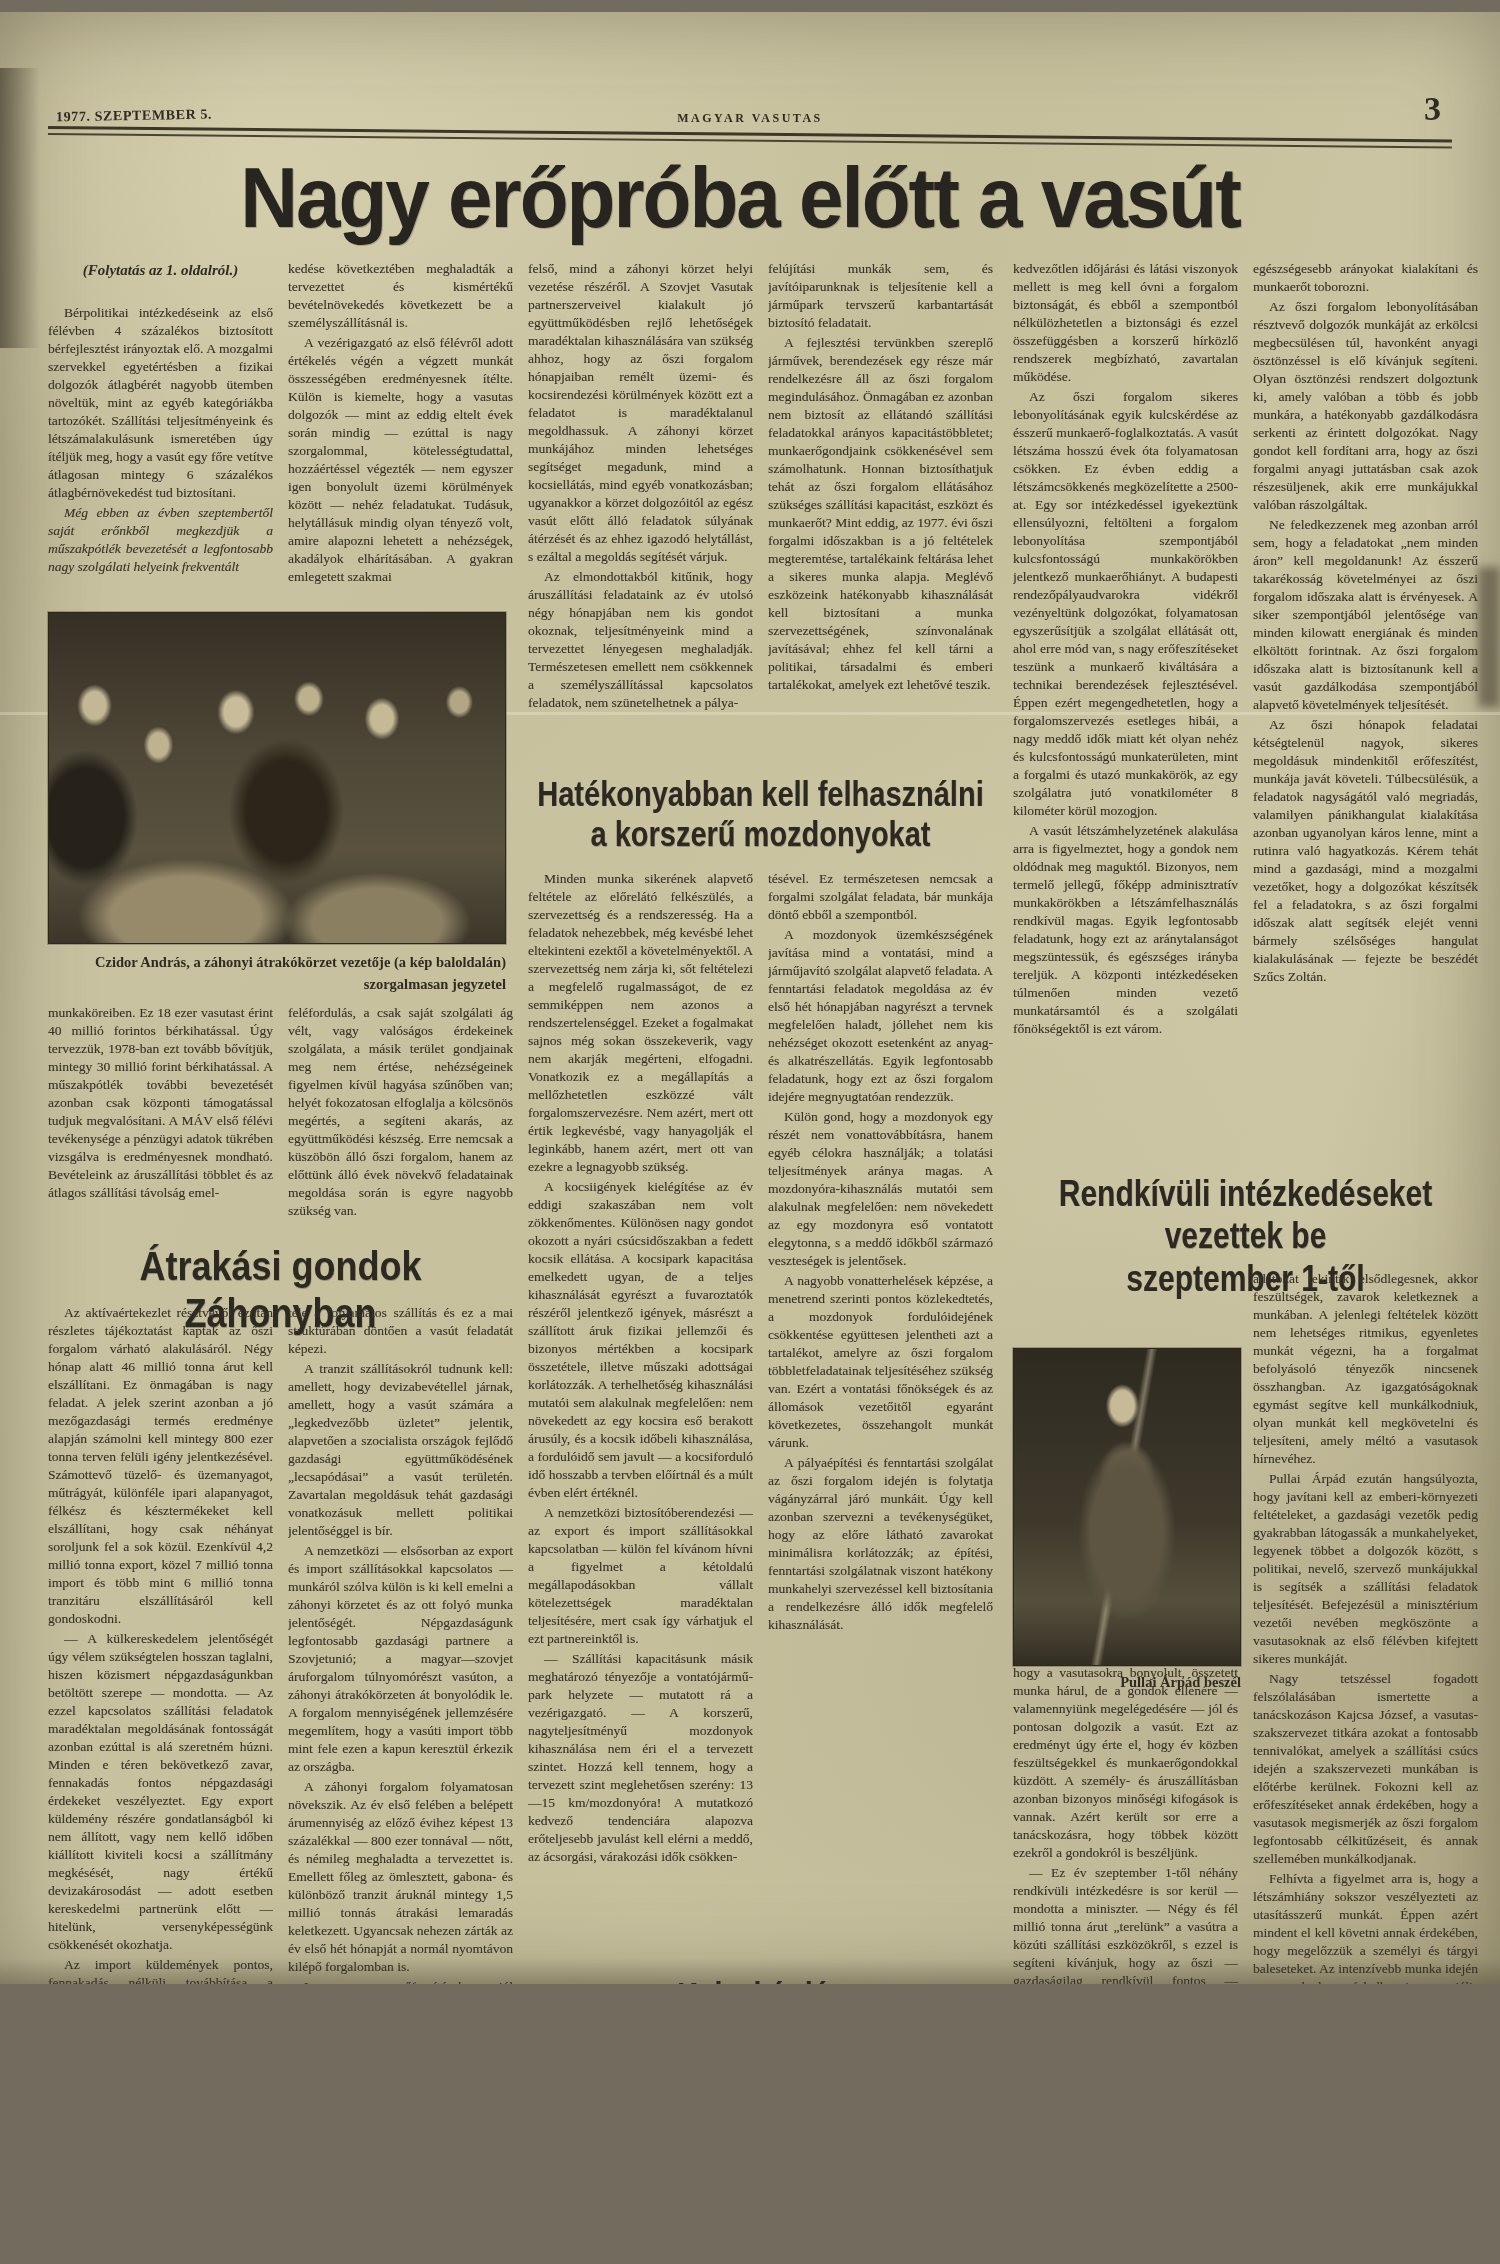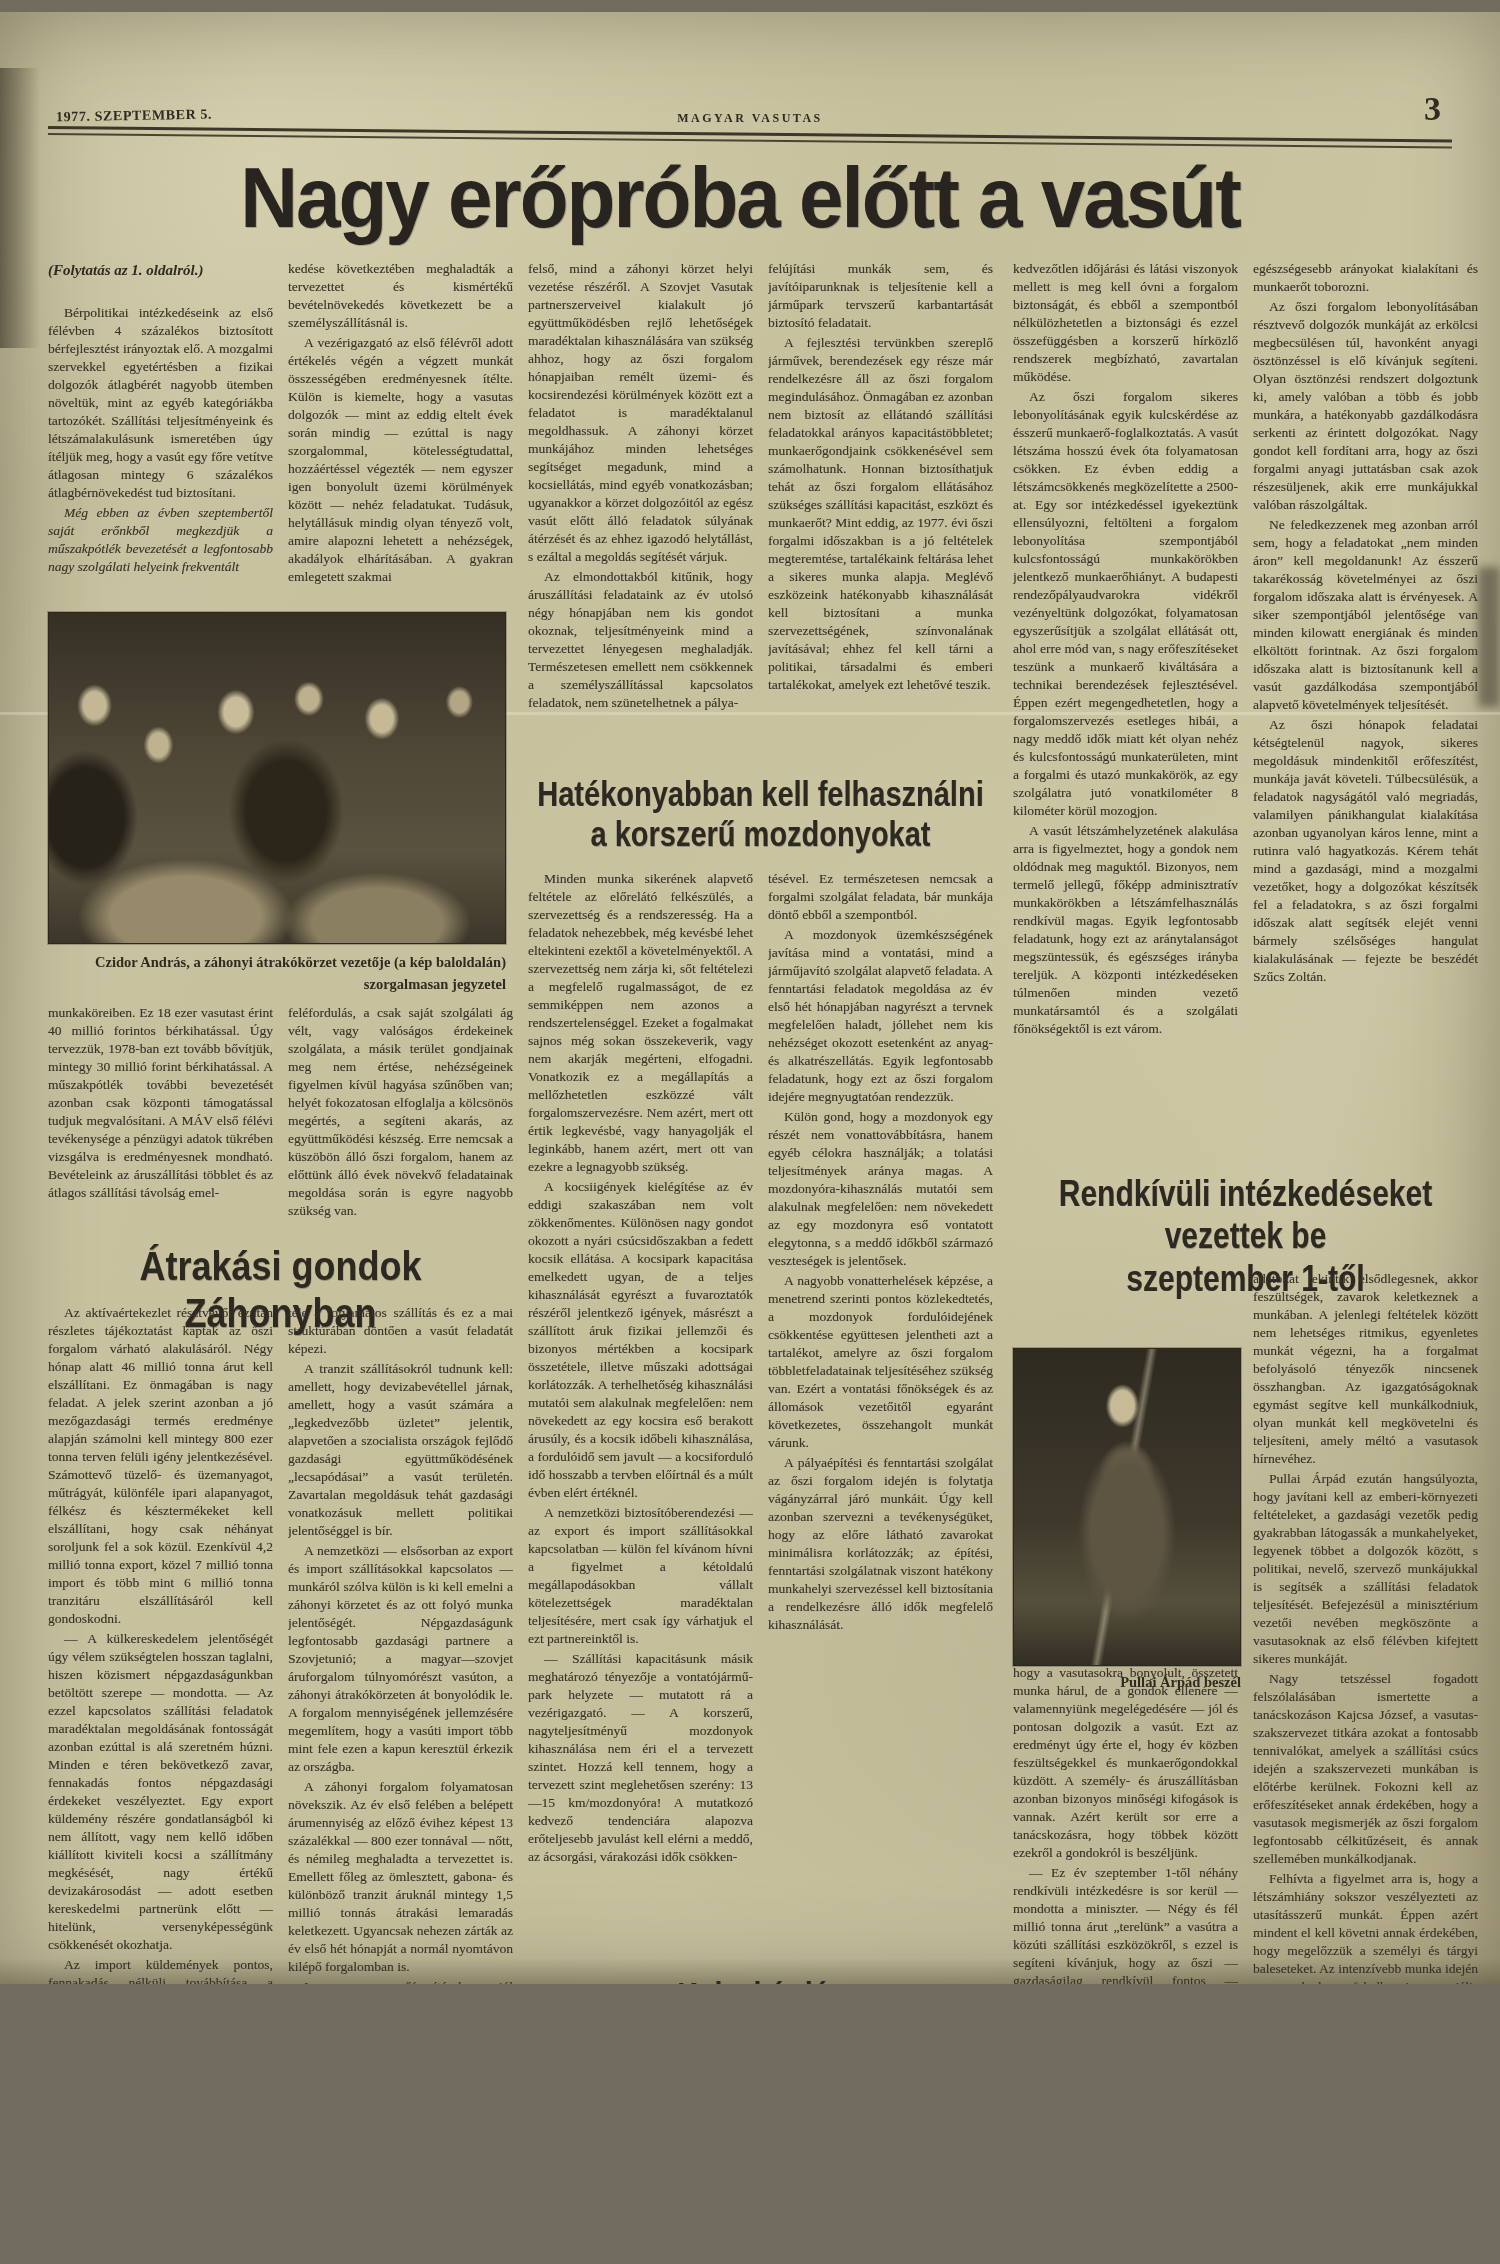--- a/index.html
+++ b/index.html
@@ -17,21 +17,21 @@
   .art-rs{right:0;top:555px;width:22px;height:140px;background:rgba(40,34,24,.45);filter:blur(4px)}
   .art-bl{left:0;bottom:0;width:100%;height:26px;background:linear-gradient(to top,rgba(52,45,30,.28),transparent)}
   .crease{left:0;top:700px;width:100%;height:3px;background:rgba(255,252,235,.26)}
   .hdr-date{position:absolute;left:56px;top:96px;font-weight:bold;font-size:14px;letter-spacing:.6px;transform:rotate(-1deg);color:#2f2a22}
   .hdr-mast{position:absolute;left:600px;top:99px;width:300px;text-align:center;font-weight:bold;font-size:12px;letter-spacing:2.5px;color:#2f2a22}
   .hdr-page{position:absolute;left:1424px;top:78px;font-weight:bold;font-size:34px;color:#2f2a22}
   .rule{position:absolute;left:48px;top:114px;width:1404px;height:9px;border-top:3px solid #3c362b;border-bottom:2px solid #4a4334;transform:rotate(.55deg);transform-origin:left center}
   .headline{position:absolute;left:130px;top:138px;width:1220px;text-align:center;
     font-family:"Liberation Sans",sans-serif;font-weight:bold;font-size:80px;letter-spacing:-2px;
     color:#282420;transform:scaleY(1.06);transform-origin:top center;text-shadow:1px 1px 0 rgba(40,36,30,.25)}
-  .folyt{position:absolute;left:48px;top:250px;width:225px;font-weight:bold;font-style:italic;font-size:15px;color:#2f2a22}
+  .folyt{position:absolute;left:48px;top:250px;width:225px;text-align:center;font-weight:bold;font-style:italic;font-size:15px;color:#2f2a22}
   .tblock{position:absolute;overflow:hidden;font-size:13.5px;line-height:18px;text-align:justify;color:#38332a;text-shadow:.2px .2px 0 rgba(56,51,42,.35)}
   .tblock p{text-indent:16px;margin:0 0 2px 0}
   .tblock p.noindent{text-indent:0}
   .tblock p.italic{font-style:italic}
   .heading{position:absolute;text-align:center;font-family:"Liberation Sans",sans-serif;font-weight:bold;color:#2c2822;line-height:1.14;transform-origin:top center;text-shadow:.5px .5px 0 rgba(40,36,30,.3)}
   .caption{position:absolute;font-weight:bold;font-size:14.5px;line-height:1.5;text-align:right;color:#2f2b23}
   .photo{position:absolute;border:1px solid #2c271f;box-shadow:0 0 0 1px rgba(90,82,62,.4)}
   .photo1{background-color:#4e4737;background-image:
     radial-gradient(28px 34px at 10% 28%, #c3b795 0 40%, transparent 62%),
     radial-gradient(24px 30px at 24% 40%, #bfb28f 0 40%, transparent 62%),

